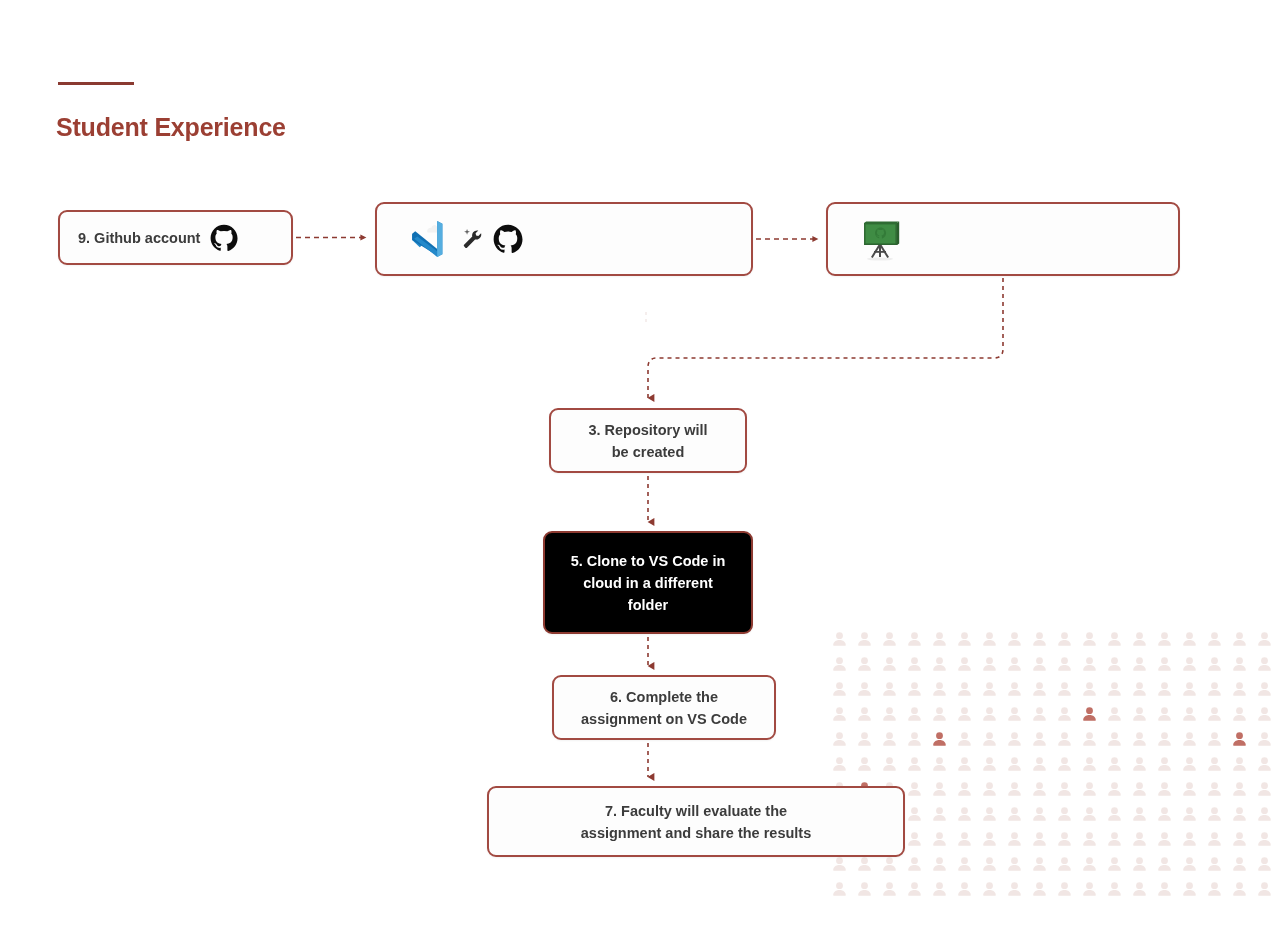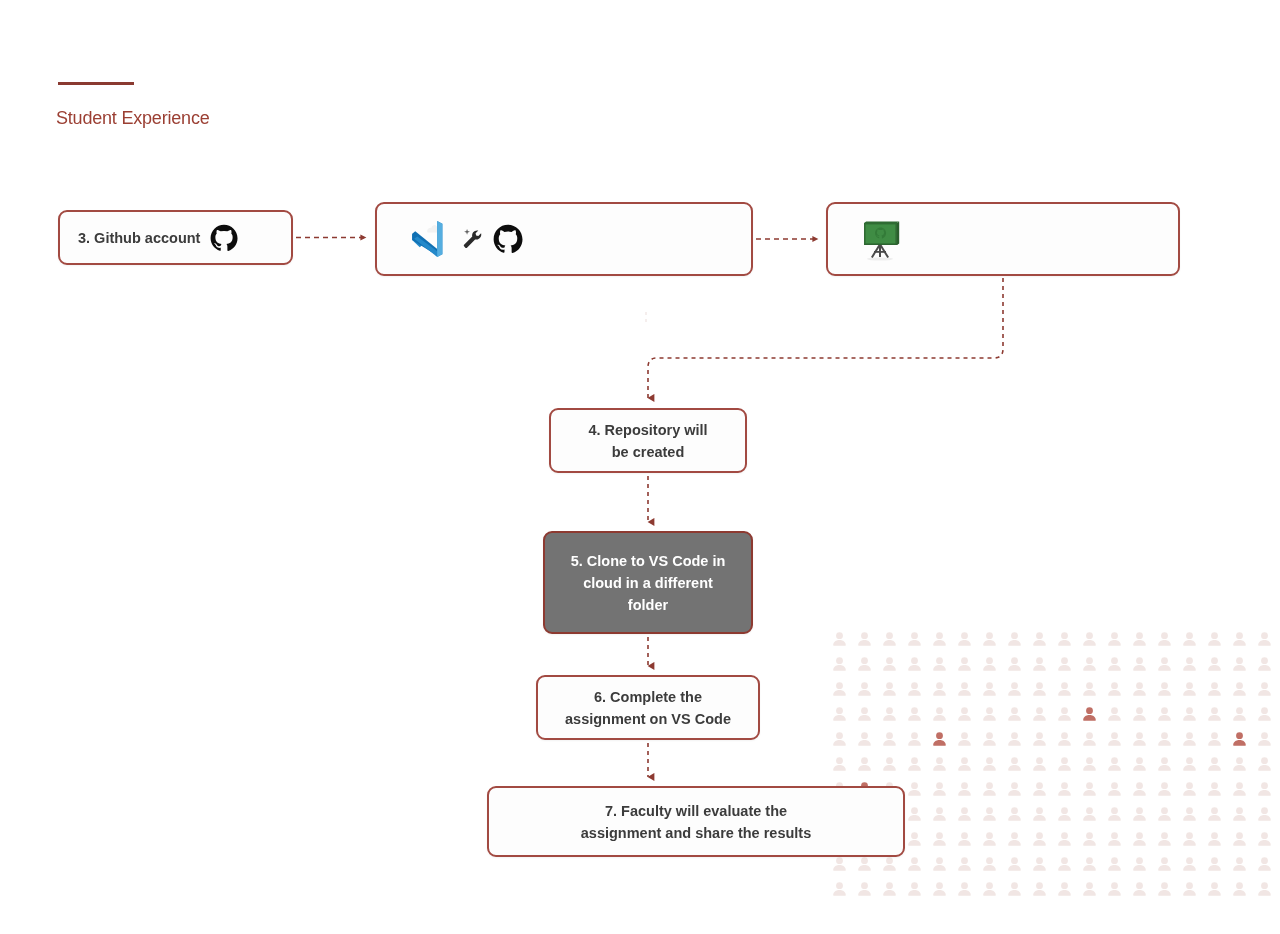--- a/index.html
+++ b/index.html
@@ -34,22 +34,22 @@
     top: 82px;
     width: 76px;
     height: 3px;
     background: #8a3a31;
     z-index: 3;
   }
   #page-title {
     position: absolute;
     left: 56px;
     top: 96px;
-    font-size: 18px;
-    font-weight: normal;
+    font-size: 25px;
+    font-weight: bold;
     letter-spacing: -0.2px;
     color: #9b3f33;
     z-index: 3;
   }
 
   
   .node {
     position: absolute;
     box-sizing: border-box;
     border: 2px solid #a24a42;
@@ -63,21 +63,21 @@
   }
   .node .label {
     font-size: 14.5px;
     font-weight: bold;
     line-height: 22px;
     color: #3c3c3c;
     text-align: center;
     white-space: pre-line;
   }
   .node.filled {
-    background: #737373;
+    background: #000000;
     border-color: #8d3a31;
   }
   .node.filled .label {
     color: #ffffff;
   }
   .node.with-icon {
     justify-content: flex-start;
     padding-left: 18px;
   }
   .node.with-icon .label {
@@ -89,21 +89,21 @@
     margin-left: 10px;
     flex: 0 0 auto;
   }
 
   
   #node-1 { left: 58px;  top: 210px; width: 235px; height: 55px; }
   #node-2 { left: 375px; top: 202px; width: 378px; height: 74px; }
   #node-3 { left: 826px; top: 202px; width: 354px; height: 74px; }
   #node-4 { left: 549px; top: 408px; width: 198px; height: 65px; }
   #node-5 { left: 543px; top: 531px; width: 210px; height: 103px; }
-  #node-6 { left: 536px; top: 675px; width: 224px; height: 65px; }
+  #node-6 { left: 552px; top: 675px; width: 224px; height: 65px; }
   #node-7 { left: 487px; top: 786px; width: 418px; height: 71px; }
 
   
   #connectors {
     position: absolute;
     left: 0; top: 0;
     width: 1280px;
     height: 934px;
     z-index: 1;
     pointer-events: none;
@@ -352,21 +352,21 @@
 
   <line x1="648" y1="637" x2="648" y2="666" stroke="#8d3a31" stroke-width="1.6" stroke-dasharray="4 4" marker-end="url(#arrow-d)"></line>
 
   <line x1="648" y1="743" x2="648" y2="777" stroke="#8d3a31" stroke-width="1.6" stroke-dasharray="4 4" marker-end="url(#arrow-d)"></line>
 </svg>
 
 <div id="title-rule"></div>
 <h1 id="page-title">Student Experience</h1>
 
 <div class="node with-icon" id="node-1">
-  <span class="label">3. Github account</span>
+  <span class="label">9. Github account</span>
   <span class="icon-slot">
     <svg width="28" height="28" viewBox="0 0 24 24" aria-hidden="true">
       <path fill="#0d0d0d" d="M12 .6C5.6.6.5 5.7.5 12.1c0 5.1 3.3 9.4 7.9 10.9.6.1.8-.2.8-.6v-2c-3.2.7-3.9-1.5-3.9-1.5-.5-1.3-1.3-1.7-1.3-1.7-1-.7.1-.7.1-.7 1.1.1 1.7 1.2 1.7 1.2 1 1.8 2.7 1.3 3.4 1 .1-.7.4-1.3.7-1.6-2.6-.3-5.3-1.3-5.3-5.8 0-1.3.5-2.3 1.2-3.1-.1-.3-.5-1.5.1-3.1 0 0 1-.3 3.2 1.2a11 11 0 0 1 5.8 0c2.2-1.5 3.2-1.2 3.2-1.2.6 1.6.2 2.8.1 3.1.8.8 1.2 1.8 1.2 3.1 0 4.5-2.7 5.5-5.3 5.8.4.4.8 1.1.8 2.2v3.3c0 .4.2.7.8.6 4.6-1.5 7.9-5.8 7.9-10.9C23.5 5.7 18.4.6 12 .6z"></path>
     </svg>
   </span>
 </div>
 
 <div class="node with-icon" id="node-2">
   <span class="icon-slot">
     <svg width="46" height="46" viewBox="0 0 48 48" aria-hidden="true">
@@ -407,21 +407,21 @@
       <path fill="#2a5e2d" d="M41 8v22l2.2-1.6V6.4z"></path>
       <path fill="#2a5e2d" d="M8 30h33l2.2-1.6H10.2z" opacity="0.5"></path>
       <path fill="#2f6b33" d="M8 8h33l2.2-1.6H10.2z"></path>
       <path fill="#2a6e30" d="M24.6 12.4c-3.1 0-5.6 2.5-5.6 5.6 0 2.5 1.6 4.6 3.8 5.3.3.1.4-.1.4-.3v-1c-1.5.3-1.9-.7-1.9-.7-.3-.7-.7-.8-.7-.8-.5-.4 0-.4 0-.4.6.1.9.6.9.6.5.9 1.3.6 1.6.5 0-.4.2-.6.4-.8-1.3-.1-2.6-.6-2.6-2.8 0-.6.2-1.1.6-1.5-.1-.2-.3-.8 0-1.6 0 0 .5-.1 1.6.6a5.3 5.3 0 0 1 2.8 0c1.1-.7 1.6-.6 1.6-.6.3.8.1 1.4 0 1.6.4.4.6.9.6 1.5 0 2.2-1.3 2.7-2.6 2.8.2.2.4.6.4 1.1v1.6c0 .2.1.4.4.3a5.6 5.6 0 0 0 3.8-5.3c0-3.1-2.5-5.6-5.5-5.6z" opacity="0.55"></path>
       <ellipse cx="24" cy="44" rx="13" ry="1.6" fill="#000" opacity="0.06"></ellipse>
     </svg>
   </span>
 </div>
 
 <div class="node" id="node-4">
-  <span class="label">4. Repository will
+  <span class="label">3. Repository will
 be created</span>
 </div>
 
 <div class="node filled" id="node-5">
   <span class="label">5. Clone to VS Code in
 cloud in a different
 folder</span>
 </div>
 
 <div class="node" id="node-6">

